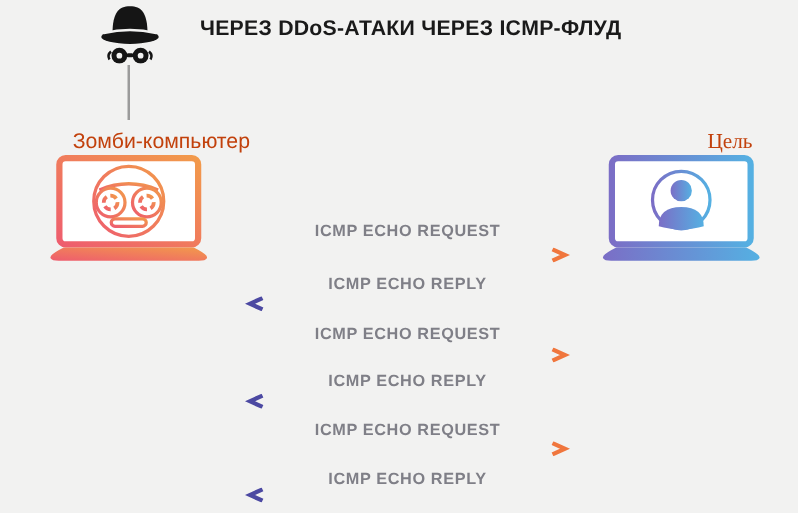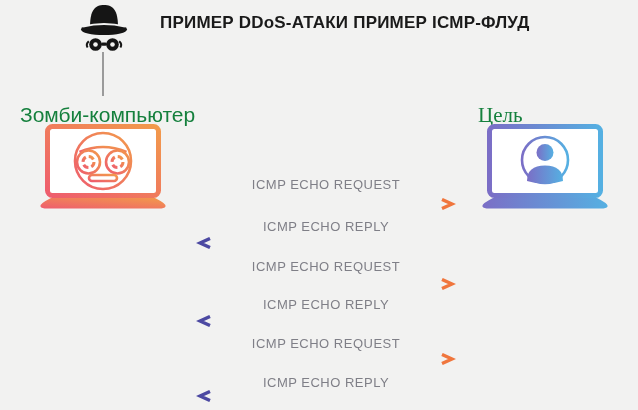--- a/index.html
+++ b/index.html
@@ -7,30 +7,30 @@
     position:relative;width:638px;height:410px;background:#f2f2f1;
     font-family:"Liberation Sans",sans-serif;overflow:hidden;
   }
   .title{
     position:absolute;left:160px;top:13px;
     font-size:17px;font-weight:bold;color:#1a1a1a;letter-spacing:.2px;white-space:nowrap;
   }
   .hat{position:absolute;left:73px;top:3px;}
   .connector{position:absolute;left:102px;top:52px;width:2px;height:44px;background:#9b9b9b;}
   .node-label{
-    position:absolute;top:103px;font-size:21px;color:#15803d;text-align:left;white-space:nowrap;
+    position:absolute;top:103px;font-size:17px;color:#c2410c;text-align:right;white-space:nowrap;
   }
   .node-label.attacker{left:20px;width:180px;}
   .node-label.target{left:478px;width:124px;font-family:Liberation Serif, serif;}
   .laptop{position:absolute;top:124px;}
   .laptop.zombie{left:33px;}
   .laptop.victim{left:475px;}
   .msg-label{
     position:absolute;left:196px;width:260px;text-align:center;
-    font-size:13px;font-weight:normal;color:#7f7f87;letter-spacing:.5px;white-space:nowrap;
+    font-size:13px;font-weight:bold;color:#7f7f87;letter-spacing:.5px;white-space:nowrap;
   }
   .arrow{position:absolute;left:196px;}
 </style>
 </head>
 <body>
 
 <svg width="0" height="0" style="position:absolute" aria-hidden="true">
   <defs>
     <linearGradient id="g-req" x1="0" y1="0" x2="1" y2="0">
       <stop offset="0" stop-color="#e85f5d"></stop>
@@ -61,21 +61,21 @@
       <circle cx="39.5" cy="41.5" r="6.3"></circle>
       <rect x="28" y="39.6" width="6" height="3.2" rx="1.5"></rect>
     </g>
     <path d="M10 23.5 Q31 18.5 52 23.5" fill="none" stroke="#f2f2f1" stroke-width="1.8"></path>
     <circle cx="22.5" cy="41.5" r="2.3" fill="#f2f2f1"></circle>
     <circle cx="39.5" cy="41.5" r="2.3" fill="#f2f2f1"></circle>
     <path d="M15.8 38.2 Q12.5 41 14.6 44.6" fill="none" stroke="#151515" stroke-width="2"></path>
     <path d="M46.2 38.2 Q49.5 41 47.4 44.6" fill="none" stroke="#151515" stroke-width="2"></path>
   </svg>
 
-  <div class="title">ПРИМЕР DDoS-АТАКИ ПРИМЕР ICMP-ФЛУД</div>
+  <div class="title">ЧЕРЕЗ DDoS-АТАКИ ЧЕРЕЗ ICMP-ФЛУД</div>
 
   <div class="connector"></div>
 
   <div class="node-label attacker">Зомби-компьютер</div>
 
   <svg class="laptop zombie" width="140" height="86" viewBox="0 0 140 86">
     <rect x="14.5" y="2.5" width="111" height="69" rx="5" fill="#ffffff" stroke="url(#g-zom)" stroke-width="5"></rect>
     <path d="M18 74 L122 74 Q134 80 132.5 82.5 Q131.5 84.5 126 84.5 L14 84.5 Q8.5 84.5 7.5 82.5 Q6 80 18 74 Z" fill="url(#g-zom)"></path>
     <g fill="none" stroke="url(#g-zom)" stroke-width="2.6">
       <circle cx="70" cy="37" r="28"></circle>

